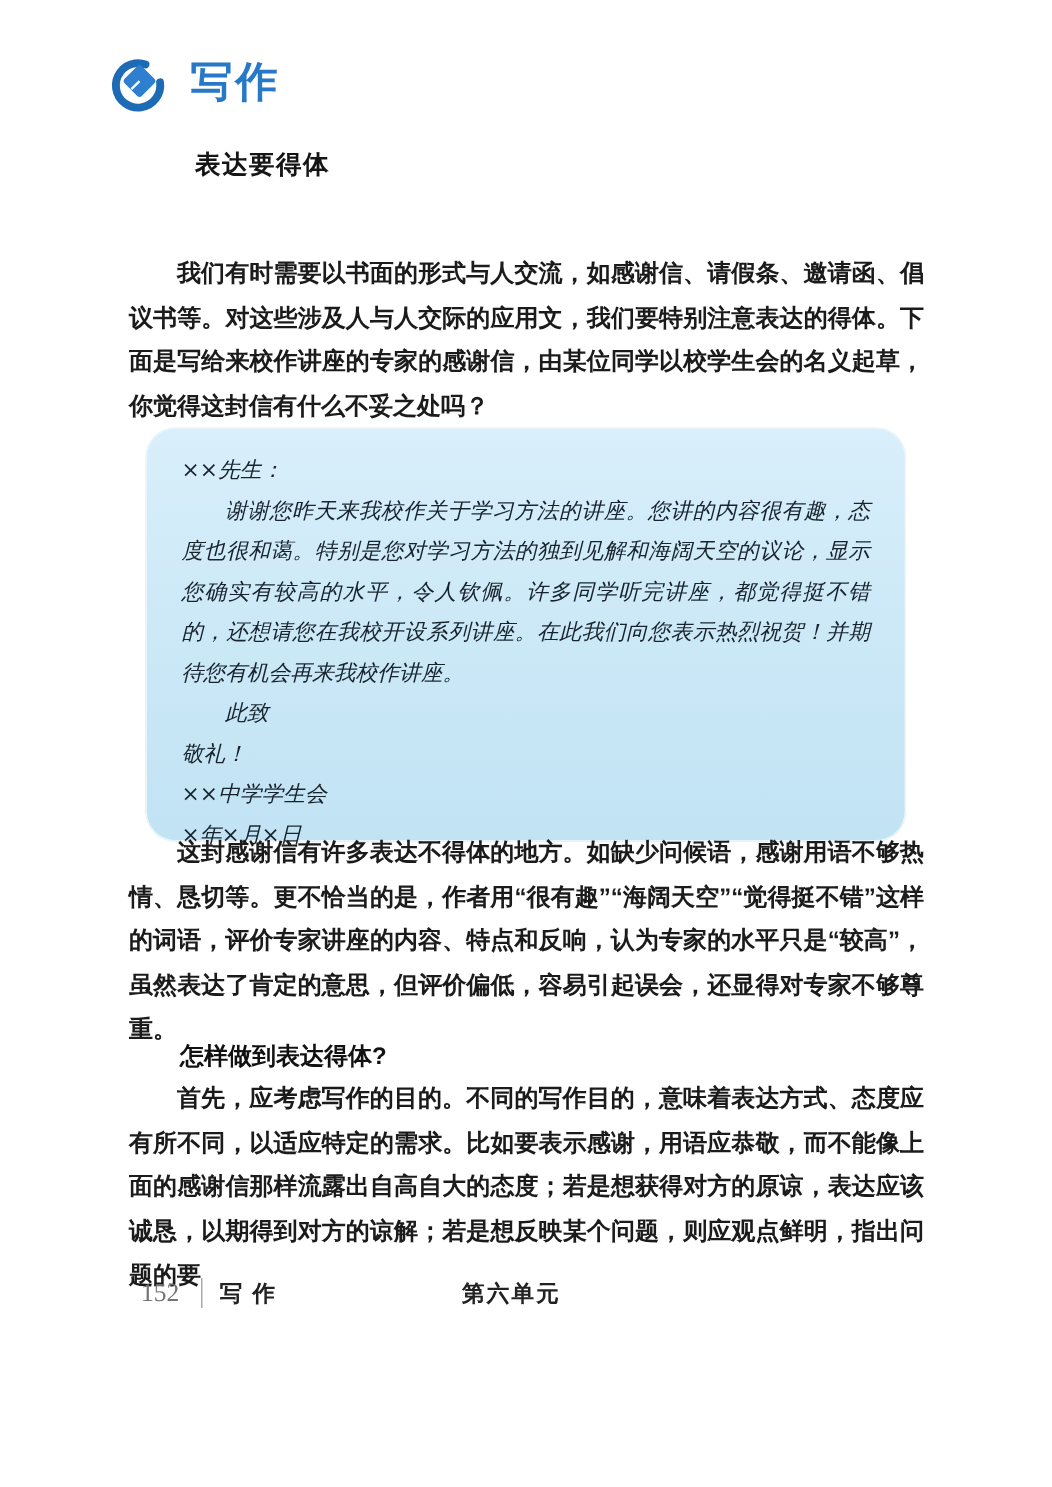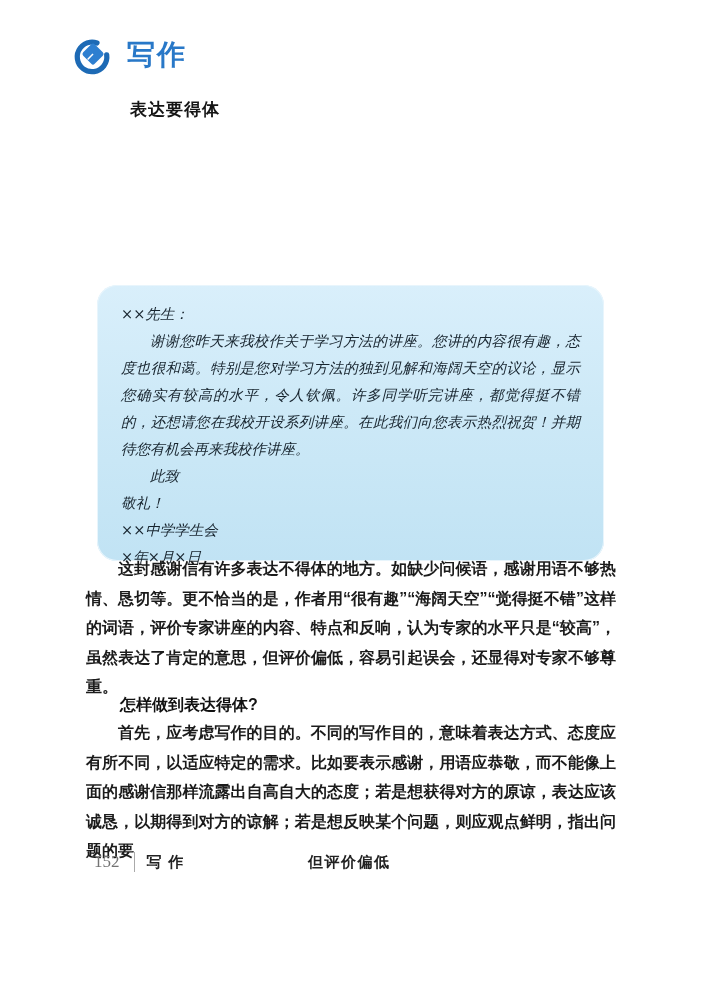--- a/index.html
+++ b/index.html
@@ -99,36 +99,37 @@
       <g transform="rotate(45 22 22)">
         <rect x="13.5" y="13.5" width="17" height="17" rx="2.5" fill="#2e7fd0"></rect>
         <line x1="22" y1="22" x2="22" y2="30" stroke="#ffffff" stroke-width="1.6"></line>
       </g>
     </svg>
     <span class="logo-label">写作</span>
   </div>
 
   <h1 class="page-title">表达要得体</h1>
 
+  <p class="para body-col intro">我们有时需要以书面的形式与人交流，如感谢信、请假条、邀请函、倡议书等。对这些涉及人与人交际的应用文，我们要特别注意表达的得体。下面是写给来校作讲座的专家的感谢信，由某位同学以校学生会的名义起草，你觉得这封信有什么不妥之处吗？</p>
 
   <div class="letter-card">
     <p class="letter-salutation">××先生：</p>
     <p class="letter-body">谢谢您昨天来我校作关于学习方法的讲座。您讲的内容很有趣，态度也很和蔼。特别是您对学习方法的独到见解和海阔天空的议论，显示您确实有较高的水平，令人钦佩。许多同学听完讲座，都觉得挺不错的，还想请您在我校开设系列讲座。在此我们向您表示热烈祝贺！并期待您有机会再来我校作讲座。</p>
     <p class="letter-closing1">此致</p>
     <p class="letter-closing2">敬礼！</p>
     <p class="letter-sign">××中学学生会</p>
     <p class="letter-date">×年×月×日</p>
   </div>
 
   <p class="para body-col analysis">这封感谢信有许多表达不得体的地方。如缺少问候语，感谢用语不够热情、恳切等。更不恰当的是，作者用“很有趣”“海阔天空”“觉得挺不错”这样的词语，评价专家讲座的内容、特点和反响，认为专家的水平只是“较高”，虽然表达了肯定的意思，但评价偏低，容易引起误会，还显得对专家不够尊重。</p>
 
   <p class="q-heading">怎样做到表达得体?</p>
 
   <p class="para body-col guidance">首先，应考虑写作的目的。不同的写作目的，意味着表达方式、态度应有所不同，以适应特定的需求。比如要表示感谢，用语应恭敬，而不能像上面的感谢信那样流露出自高自大的态度；若是想获得对方的原谅，表达应该诚恳，以期得到对方的谅解；若是想反映某个问题，则应观点鲜明，指出问题的要</p>
 
   <div class="footer">
     <span class="page-number">152</span>
     <span class="footer-divider"></span>
     <span class="footer-section">写作</span>
-    <span class="footer-unit">但评价偏低</span>
+    <span class="footer-unit">第六单元</span>
   </div>
 
 </div>
 
 </body></html>

